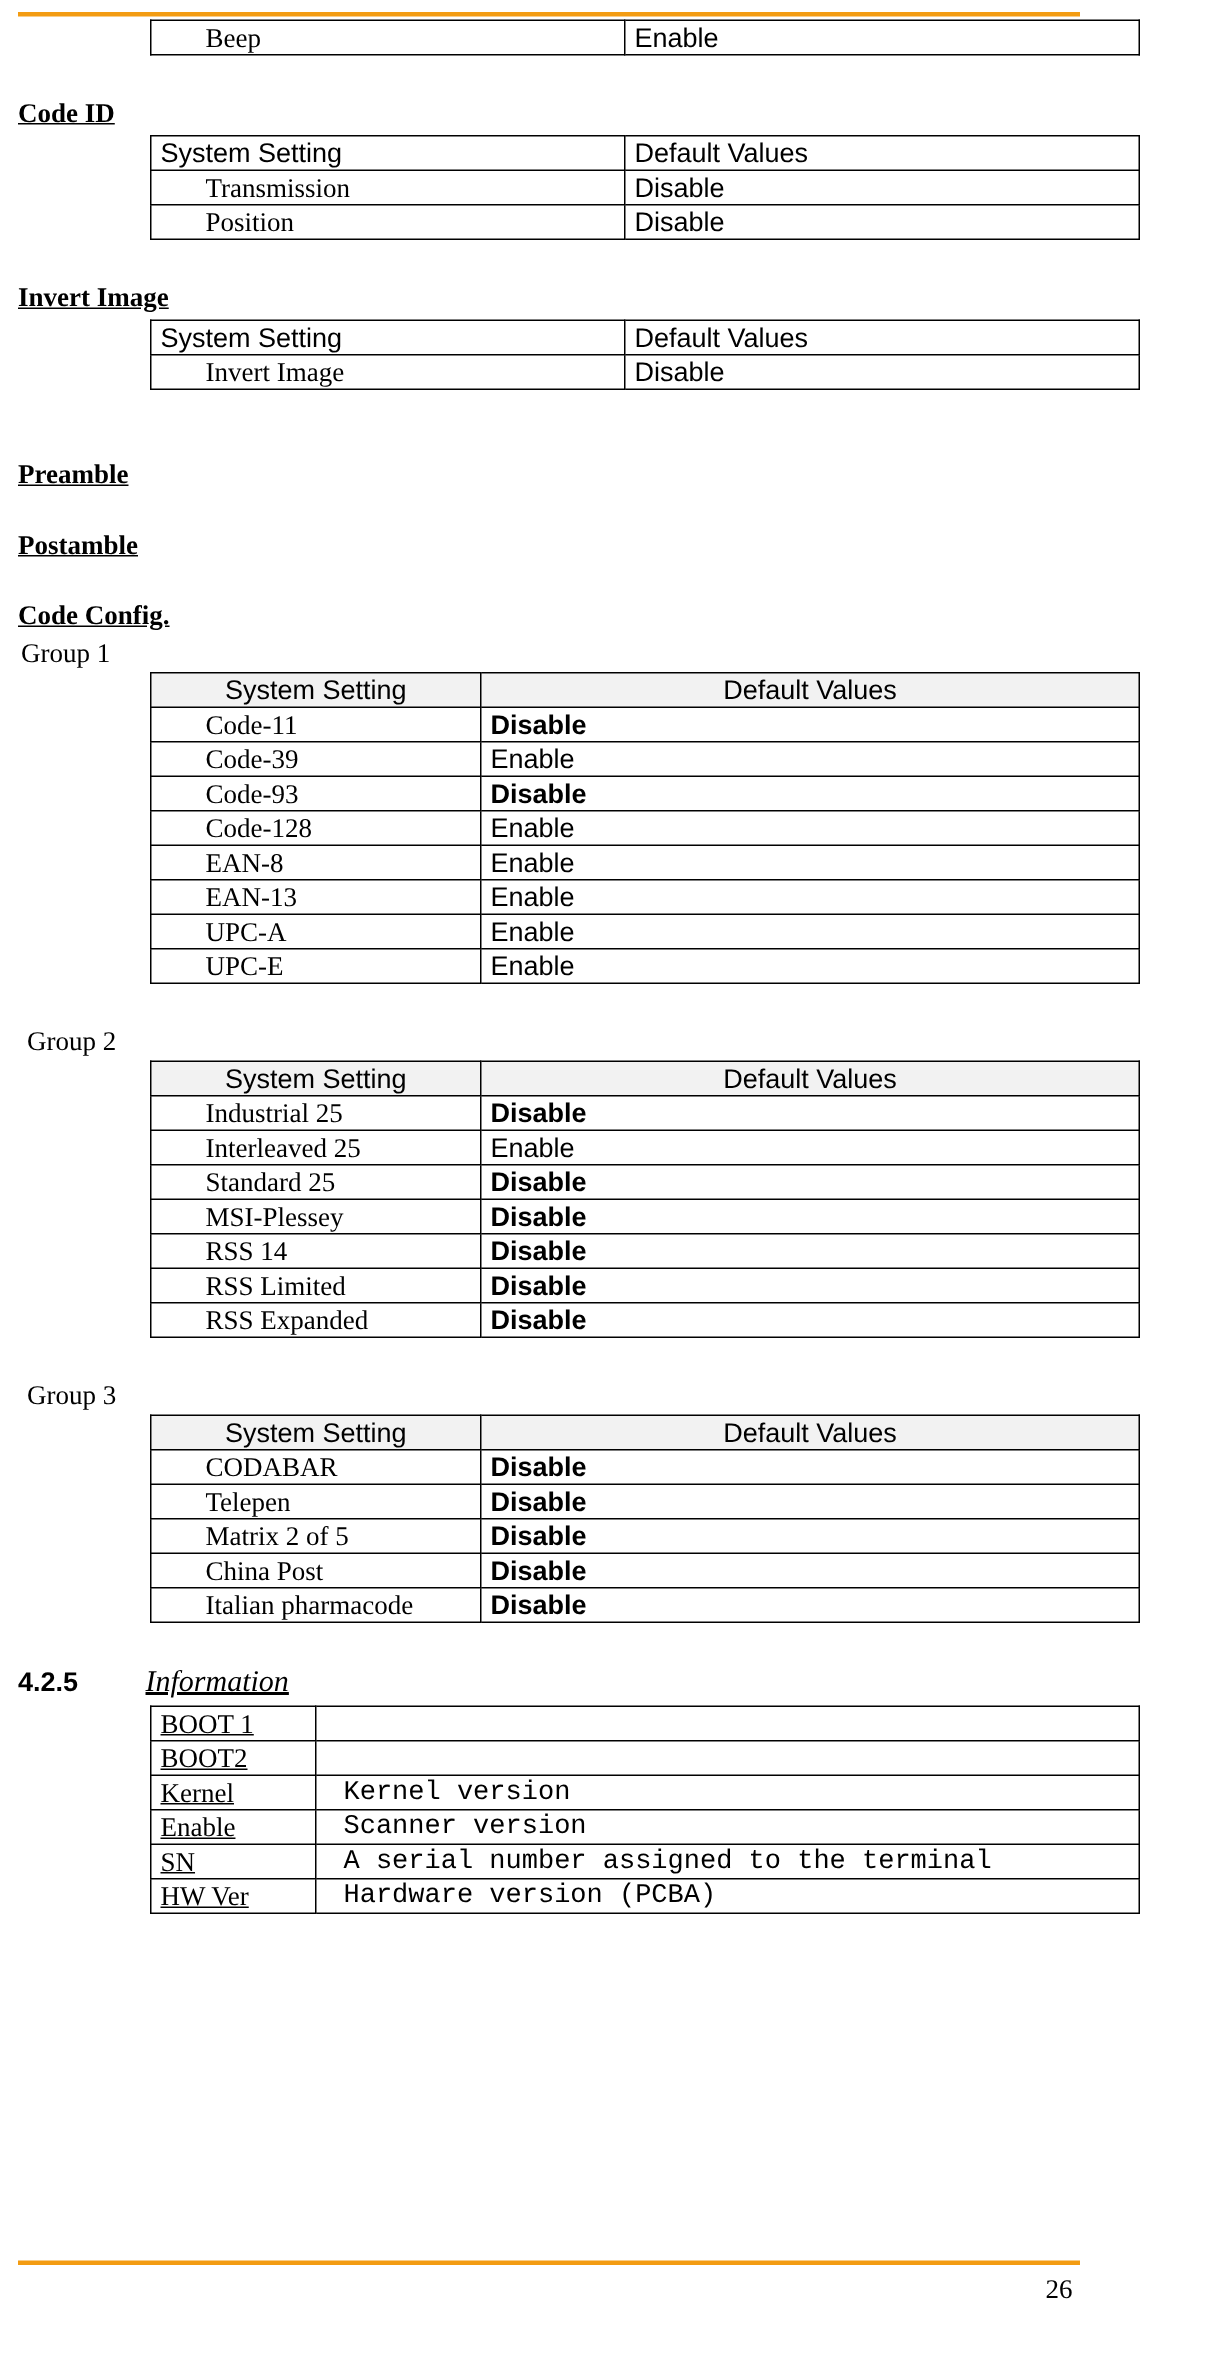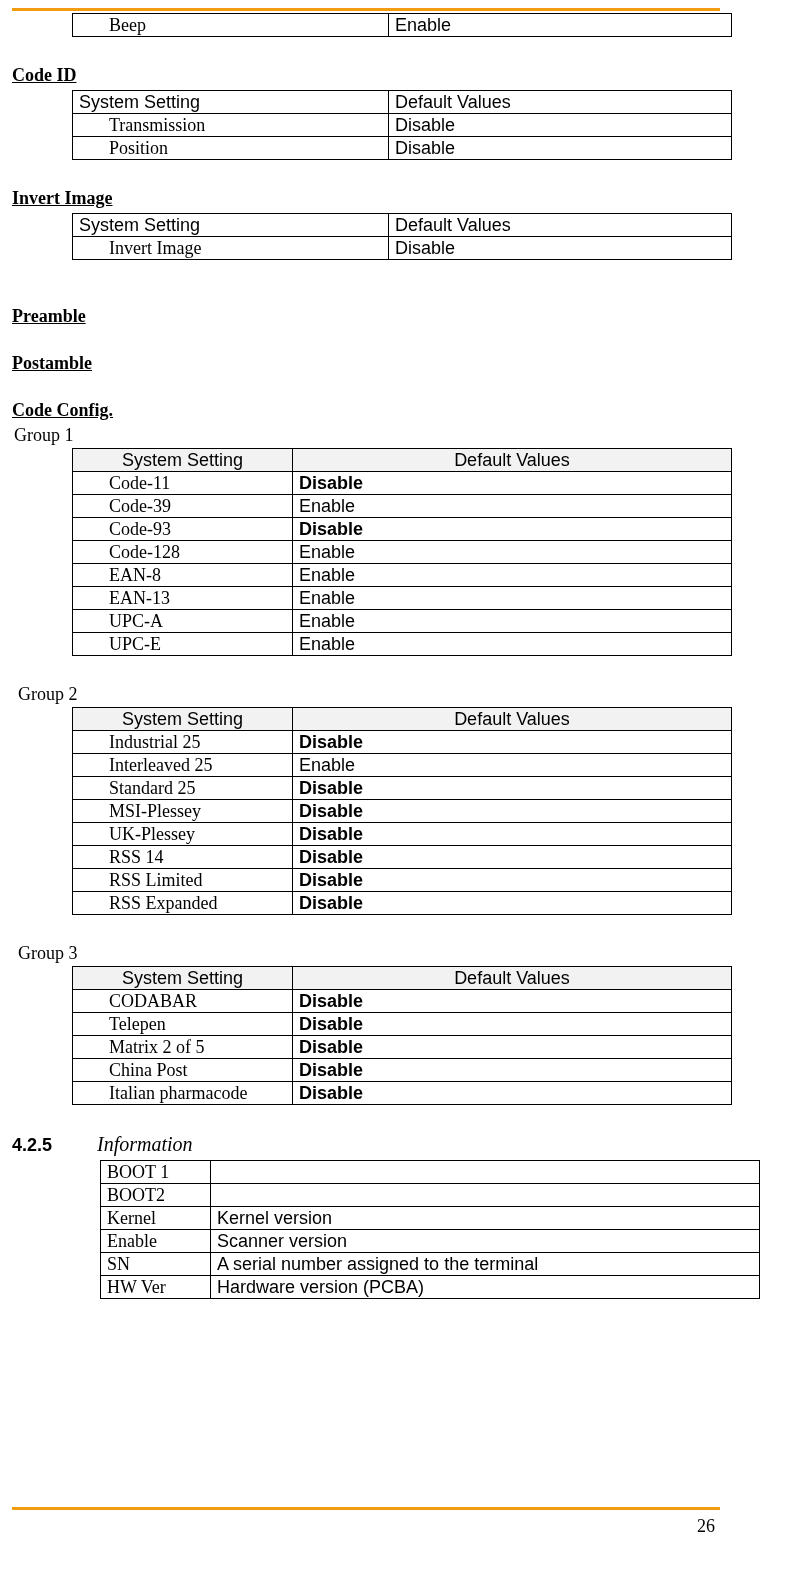--- a/index.html
+++ b/index.html
@@ -31,21 +31,21 @@
     right: 95px;
     font-family: "Times New Roman", Times, serif;
     font-size: 18px;
   }
   .content {
     padding: 0 90px 0 12px;
   }
   table {
     border-collapse: collapse;
     width: 660px;
-    margin-left: 60px;
+    margin-left: 88px;
     font-size: 18px;
   }
   table.beep { margin-top: 2px; }
   td, th {
     border: 1px solid #000;
     padding: 0px 6px;
     text-align: left;
     vertical-align: top;
     height: 23px;
     line-height: 22px;
@@ -96,35 +96,37 @@
     font-size: 18px;
     margin-bottom: 4px;
   }
   .info-num {
     display: inline-block;
     width: 80px;
     font-weight: bold;
   }
   .info-title {
     font-style: italic;
+    text-decoration: underline;
     font-family: "Times New Roman", Times, serif;
     font-size: 20px;
   }
   table.info {
     width: 660px;
     margin-left: 88px;
   }
   table.info td:first-child {
     width: 110px;
     font-family: "Times New Roman", Times, serif;
     padding-left: 6px;
+    text-decoration: underline;
   }
   table.info td:last-child {
-    font-family: Liberation Sans, sans-serif;
-    padding-left: 6px;
+    font-family: Liberation Mono, monospace;
+    padding-left: 18px;
   }
 </style>
 </head>
 <body>
 
 <div class="orange-bar-top"></div>
 
 <div class="content">
 
   <table class="beep">
@@ -233,24 +235,20 @@
         <tr>
           <td class="setting-cell">Interleaved 25</td>
           <td class="value-cell">Enable</td>
         </tr>
         <tr>
           <td class="setting-cell">Standard 25</td>
           <td class="value-cell bold">Disable</td>
         </tr>
         <tr>
           <td class="setting-cell">MSI-Plessey</td>
-          <td class="value-cell bold">Disable</td>
-        </tr>
-        <tr>
-          <td class="setting-cell">UK-Plessey</td>
           <td class="value-cell bold">Disable</td>
         </tr>
         <tr>
           <td class="setting-cell">RSS 14</td>
           <td class="value-cell bold">Disable</td>
         </tr>
         <tr>
           <td class="setting-cell">RSS Limited</td>
           <td class="value-cell bold">Disable</td>
         </tr>

